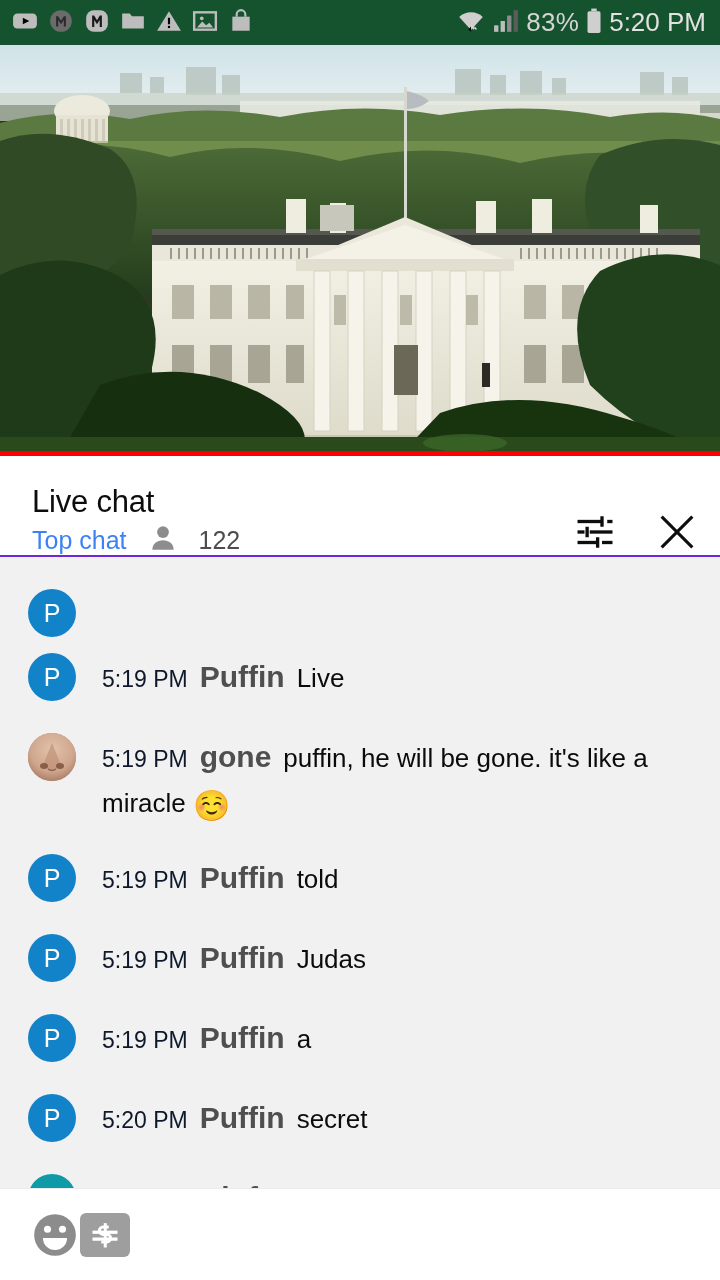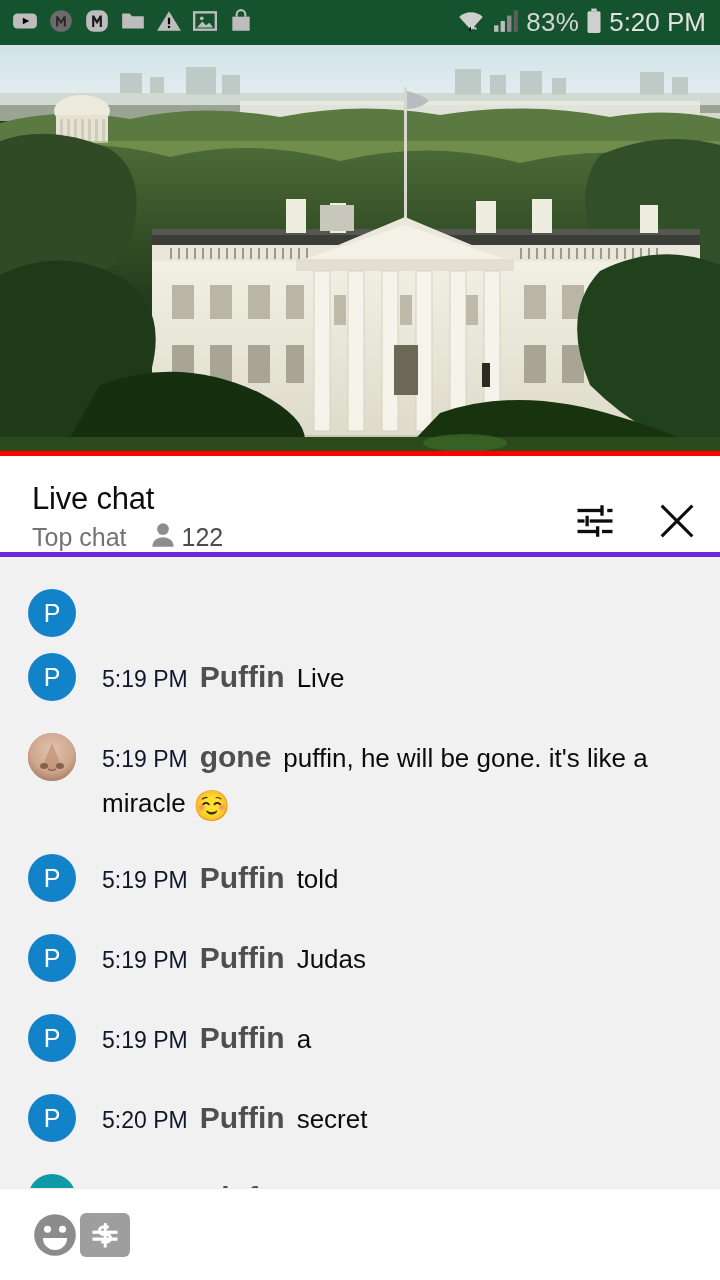--- a/index.html
+++ b/index.html
@@ -40,33 +40,33 @@
     position:absolute; top:451px; left:0;
     width:720px; height:5px; background:#cc0000;
   }
   .progress-fill{ height:100%; background:#ff0000; }
 
   
   .chat-header{
     position:absolute; top:456px; left:0;
     width:720px; height:101px;
     background:#ffffff;
-    display:flex; align-items:center;
+    display:flex; align-items:flex-end;
     padding:24px 20px 0 32px;
-    border-bottom:5px solid #6d28d9;
+    border-bottom:2px solid #6d28d9;
   }
   .ch-titles{ display:flex; flex-direction:column; }
   .ch-title{
     font-size:31px; color:#0d0d0d; line-height:38px;
     font-weight:400; letter-spacing:-0.2px;
   }
   .ch-sub{ display:flex; align-items:center; margin-top:4px; }
-  .ch-subtext{ font-size:25px; color:#737373; line-height:30px; }
+  .ch-subtext{ font-size:25px; color:#3b82f6; line-height:30px; }
   .ch-viewers{ display:flex; align-items:center; margin-left:24px; gap:7px; }
-  .ch-count{ font-size:25px; color:#4d4d4d; }
+  .ch-count{ font-size:25px; color:#4d4d4d;margin-left:17px; }
   .ch-actions{ margin-left:auto; display:flex; align-items:center; gap:38px; padding-top:10px; }
   .icon-btn{ display:flex; align-items:center; justify-content:center; cursor:pointer; }
 
   
   .chat-list{
     position:absolute; top:557px; left:0;
     width:720px; height:631px;
     background:#f1f1f1;
     overflow:hidden;
   }

